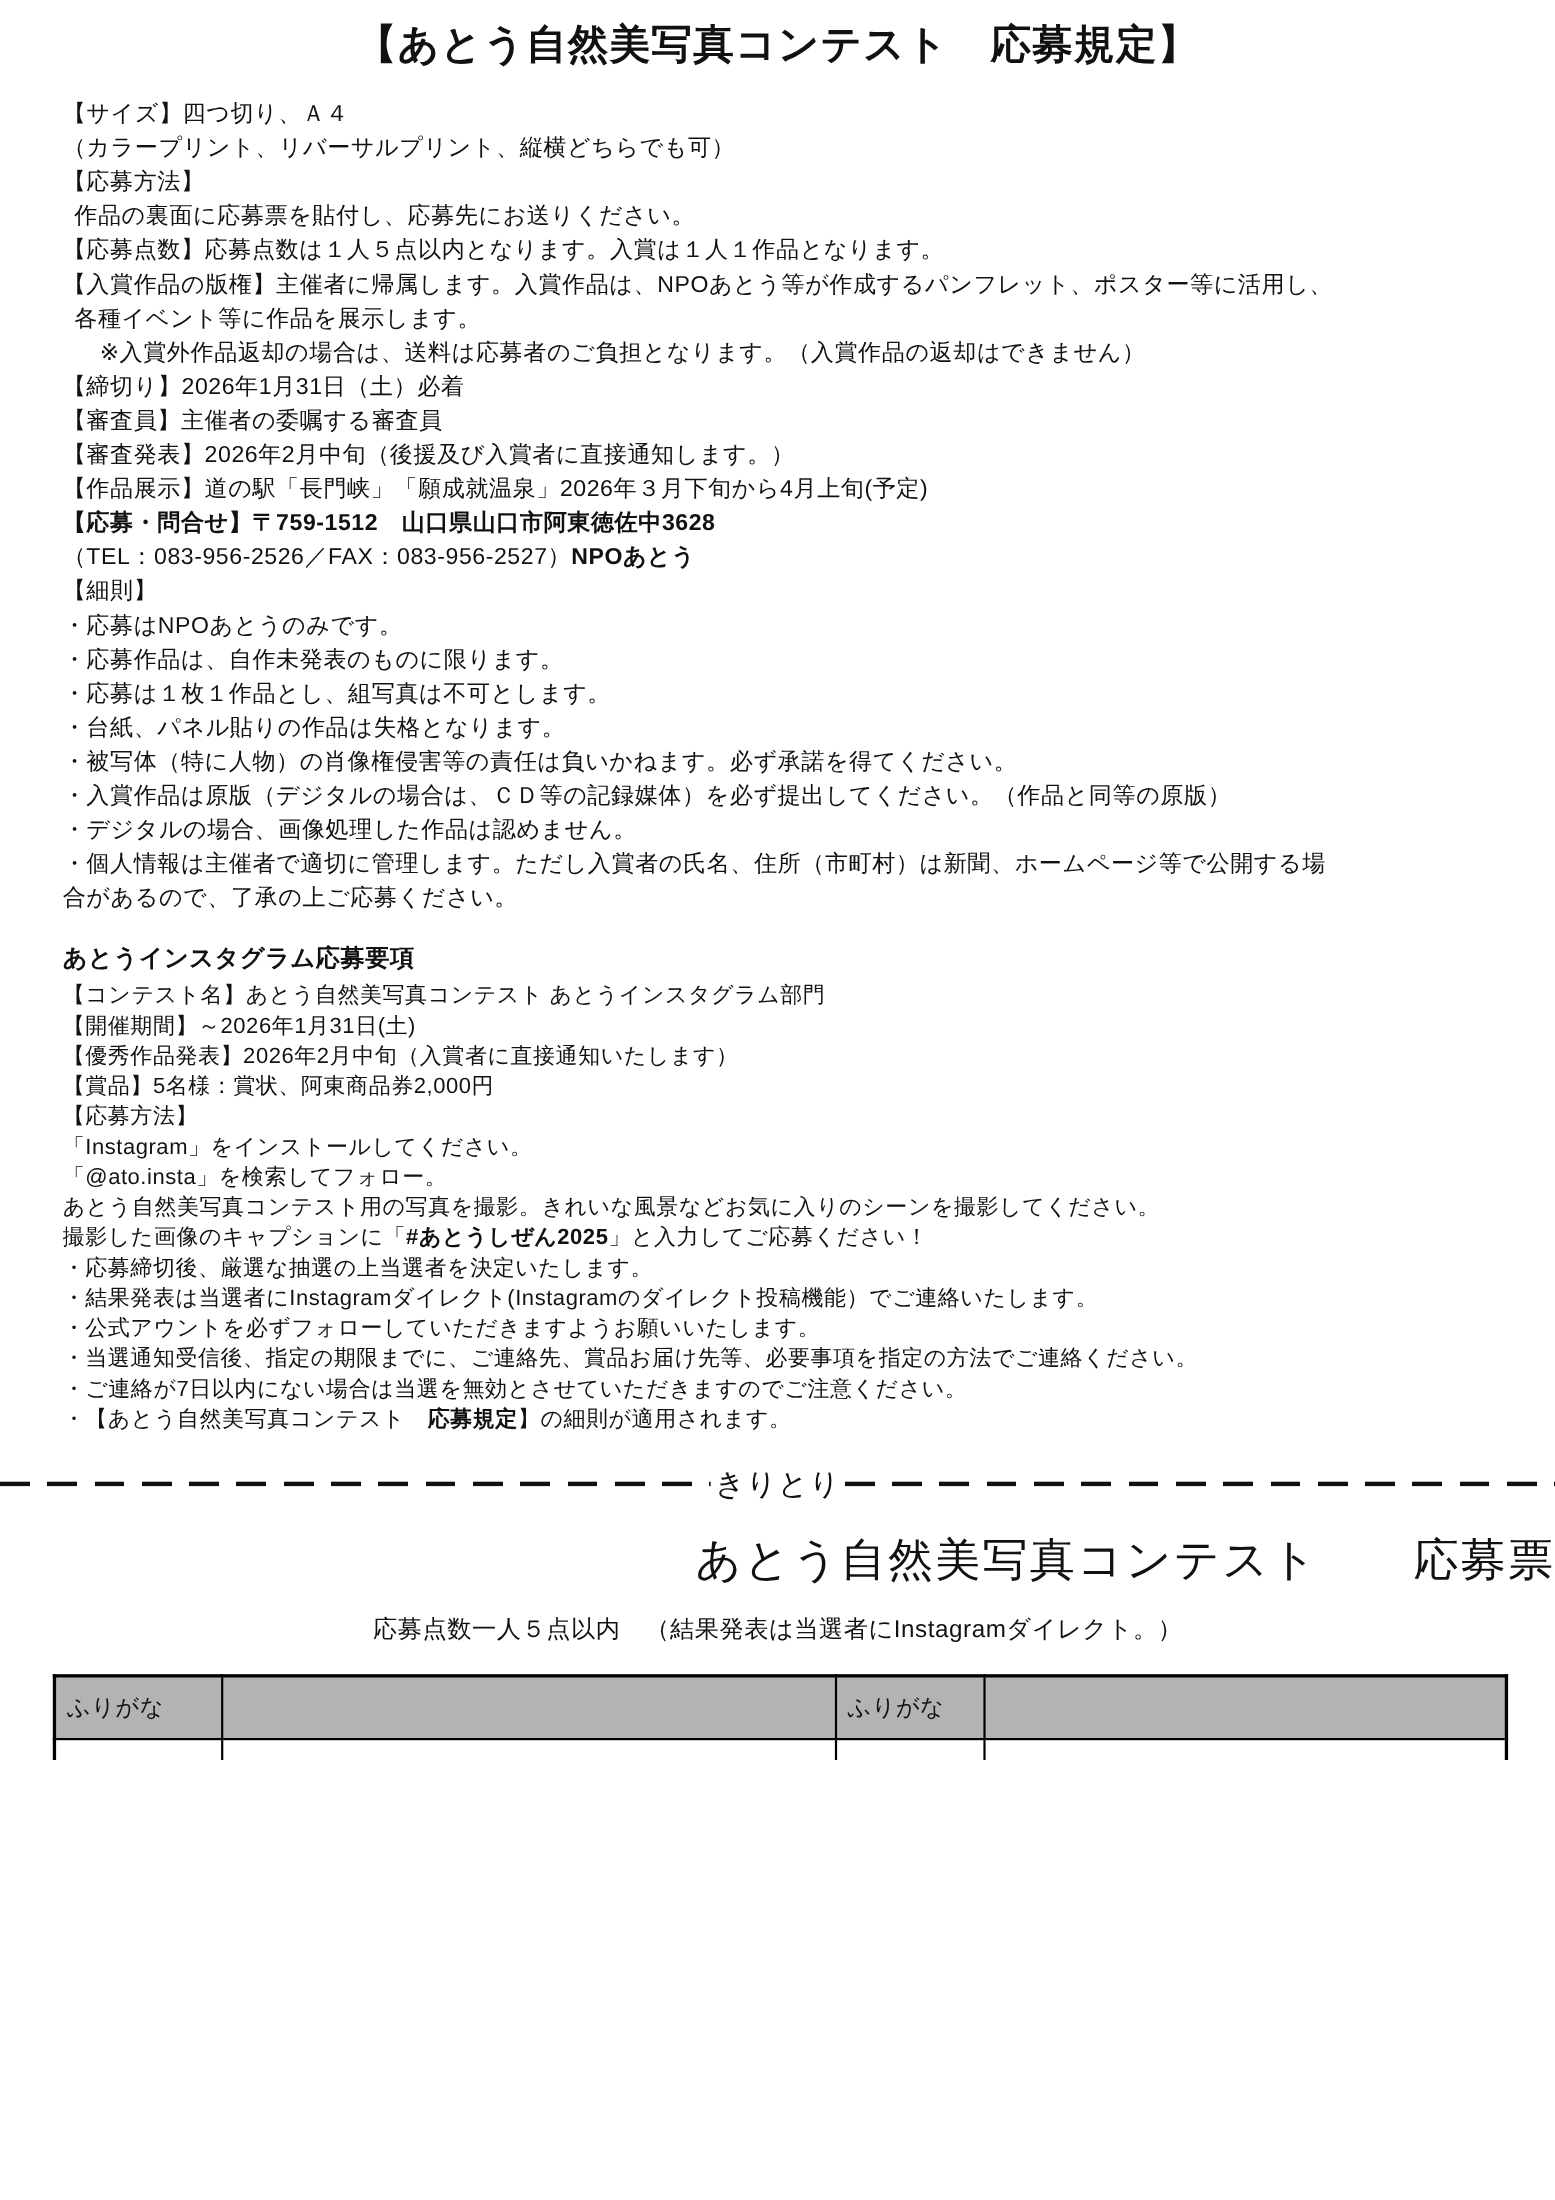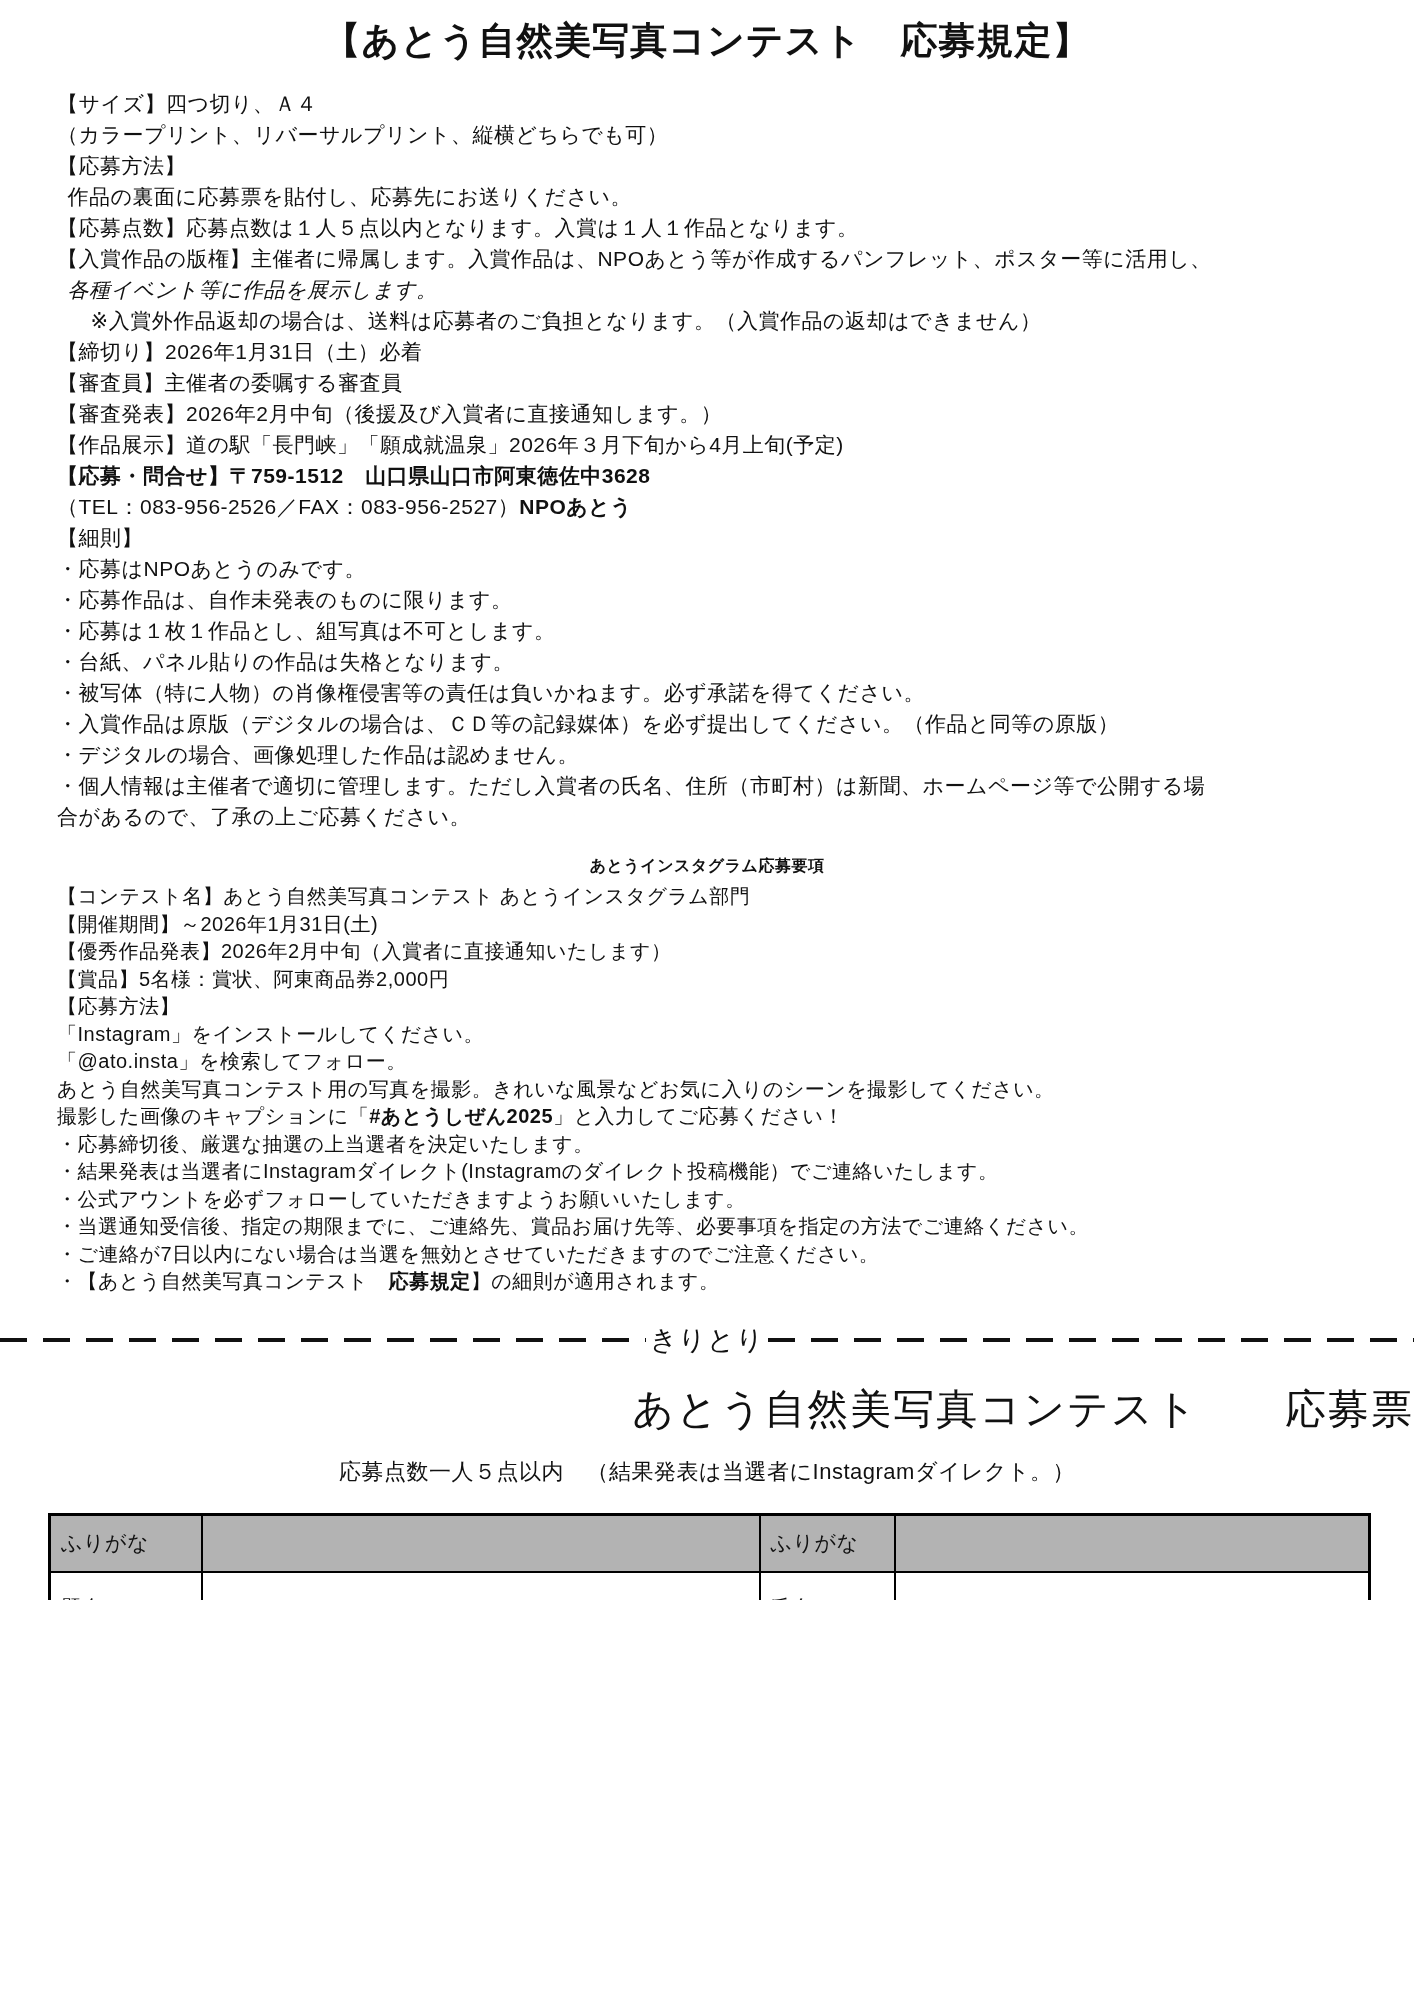--- a/index.html
+++ b/index.html
@@ -32,24 +32,23 @@
   .doc-title .heavy{font-weight:900;}
   
   .rules{
     margin:22px 51px 0 57px;
     font-size:21px;
     line-height:31px;
     letter-spacing:0.5px;
   }
   .insta-heading{
     margin:24px 57px 0 57px;
-    font-size:16px;
+    font-size:22px;
     font-weight:bold;
     letter-spacing:0.5px;
-    text-align:center;
   }
   .insta{
     margin:6px 51px 0 57px;
     font-size:20px;
     line-height:27.5px;
     letter-spacing:0.5px;
   }
   .line{white-space:pre-wrap;}
   .line .b{font-weight:bold;}
   
@@ -141,21 +140,21 @@
 
   <div class="doc-title"><span>【あとう自然美写真コンテスト　</span><span class="heavy">応募規定】</span></div>
 
   <div class="rules">
       <div class="line"><span>【サイズ】四つ切り、Ａ４</span></div>
       <div class="line"><span>（カラープリント、リバーサルプリント、縦横どちらでも可）</span></div>
       <div class="line"><span>【応募方法】</span></div>
       <div class="line" style="padding-left: 0.5em;"><span>作品の裏面に応募票を貼付し、応募先にお送りください。</span></div>
       <div class="line"><span>【応募点数】応募点数は１人５点以内となります。入賞は１人１作品となります。</span></div>
       <div class="line"><span>【入賞作品の版権】主催者に帰属します。入賞作品は、NPOあとう等が作成するパンフレット、ポスター等に活用し、</span></div>
-      <div class="line" style="padding-left: 0.5em; font-style: italic;"><span>各種イベント等に作品を展示します。</span></div>
+      <div class="line" style="padding-left: 0.5em;"><span>各種イベント等に作品を展示します。</span></div>
       <div class="line" style="padding-left: 1.6em;"><span>※入賞外作品返却の場合は、送料は応募者のご負担となります。（入賞作品の返却はできません）</span></div>
       <div class="line"><span>【締切り】2026年1月31日（土）必着</span></div>
       <div class="line"><span>【審査員】主催者の委嘱する審査員</span></div>
       <div class="line"><span>【審査発表】2026年2月中旬（後援及び入賞者に直接通知します。）</span></div>
       <div class="line"><span>【作品展示】道の駅「長門峡」「願成就温泉」2026年３月下旬から4月上旬(予定)</span></div>
       <div class="line"><span class="b">【応募・問合せ】〒759-1512　山口県山口市阿東徳佐中3628</span></div>
       <div class="line"><span>（TEL：083-956-2526／FAX：083-956-2527）</span><span class="b">NPOあとう</span></div>
       <div class="line"><span>【細則】</span></div>
       <div class="line"><span>・応募はNPOあとうのみです。</span></div>
       <div class="line"><span>・応募作品は、自作未発表のものに限ります。</span></div>

